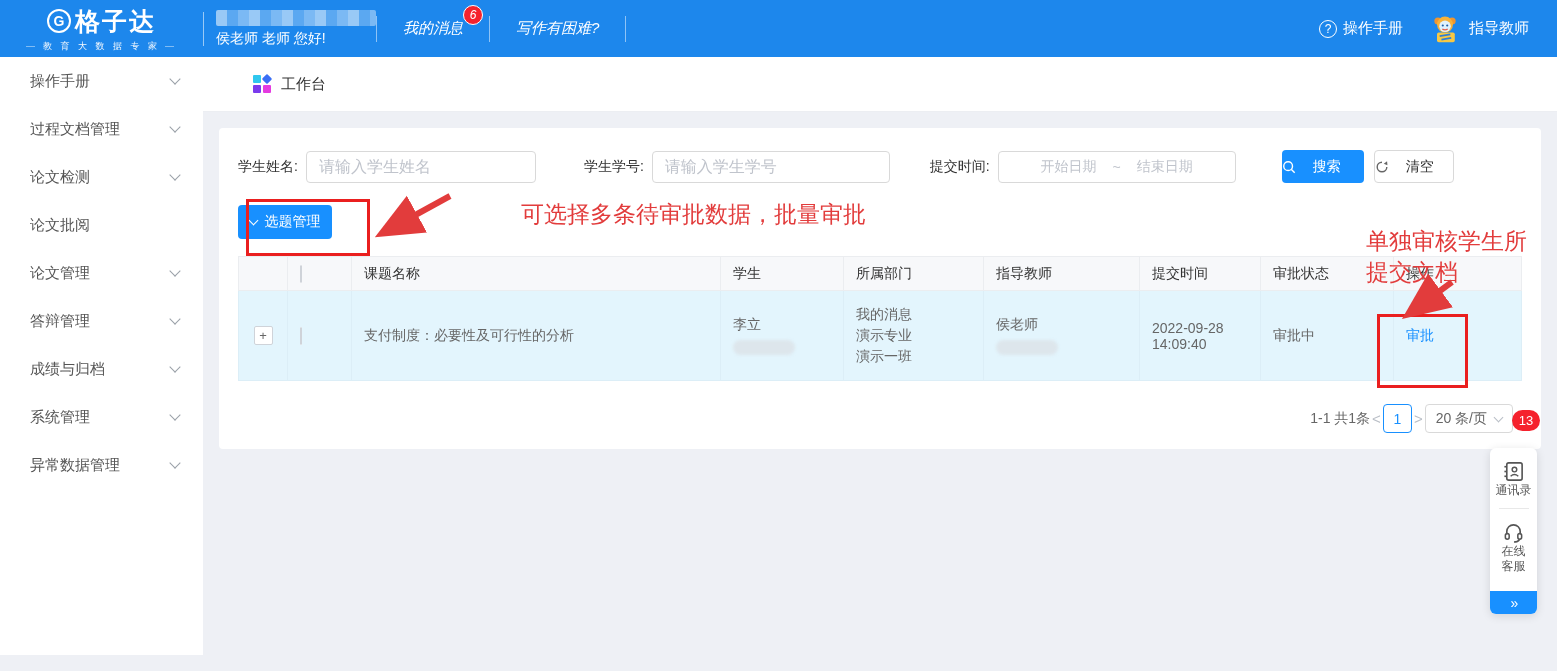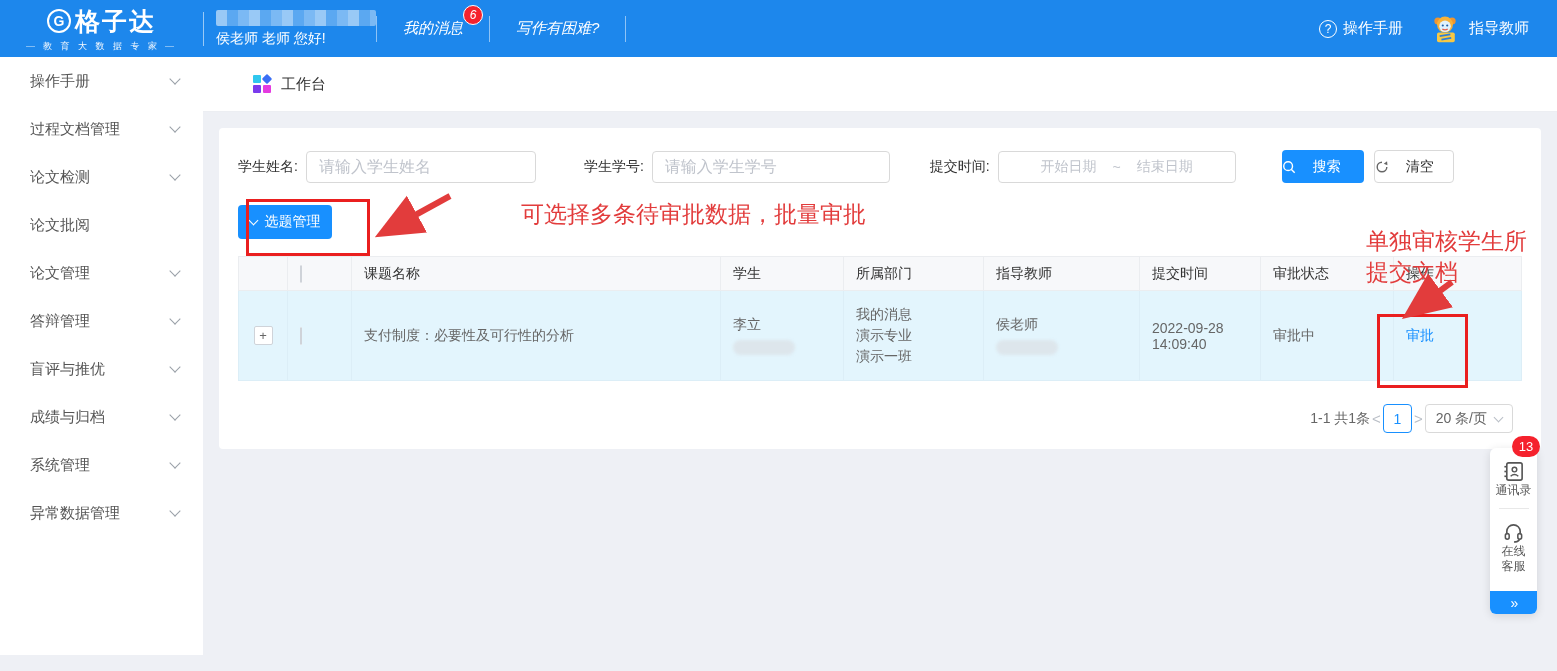--- a/index.html
+++ b/index.html
@@ -82,21 +82,21 @@
   .red-rect { position:absolute; border:3px solid #ea1f1f; pointer-events:none; }
   .rr-batch { left:246px; top:199px; width:124px; height:57px; }
   .rr-approve { left:1377px; top:314px; width:91px; height:74px; }
   .red-note { position:absolute; color:#e23c3c; font-size:23px; font-weight:normal; pointer-events:none; white-space:nowrap; }
   .note-batch { left:521px; top:199px; }
   .note-single { left:1366px; top:226px; line-height:31px; text-align:left; }
   .arrow-svg { position:absolute; left:0; top:0; width:1557px; height:671px; pointer-events:none; }
 
   
   .float-panel { position:absolute; left:1490px; top:448px; width:47px; height:166px; background:#fff; border-radius:6px; box-shadow:0 2px 10px rgba(0,0,0,.12); display:flex; flex-direction:column; align-items:center; }
-  .float-badge { position:absolute; left:1512px; top:436px; min-width:28px; height:21px; background:#f5222d; color:#fff; border-radius:11px; font-size:13px; display:flex; align-items:center; justify-content:center; padding:0 6px; }
+  .float-badge { position:absolute; left:1512px; top:410px; min-width:28px; height:21px; background:#f5222d; color:#fff; border-radius:11px; font-size:13px; display:flex; align-items:center; justify-content:center; padding:0 6px; }
   .fp-item { display:flex; flex-direction:column; align-items:center; padding-top:12px; font-size:12px; color:#555; cursor:pointer; line-height:15px; text-align:center; }
   .fp-sep { width:30px; height:1px; background:#e8e8e8; margin:10px 0 0 0; }
   .fp-footer { margin-top:auto; width:47px; height:23px; background:#1890ff; border-radius:0 0 6px 6px; color:#fff; display:flex; align-items:center; justify-content:center; font-size:14px; cursor:pointer; letter-spacing:-2px; }
 </style>
 </head>
 <body>
 
 <div class="page">
 
   <div class="header">
@@ -161,24 +161,20 @@
       </div>
     <div class="side-item">
         <span>论文批阅</span>
       </div>
     <div class="side-item">
         <span>论文管理</span>
         <span class="chev"></span>
       </div>
     <div class="side-item">
         <span>答辩管理</span>
-        <span class="chev"></span>
-      </div>
-    <div class="side-item">
-        <span>盲评与推优</span>
         <span class="chev"></span>
       </div>
     <div class="side-item">
         <span>成绩与归档</span>
         <span class="chev"></span>
       </div>
     <div class="side-item">
         <span>系统管理</span>
         <span class="chev"></span>
       </div>

